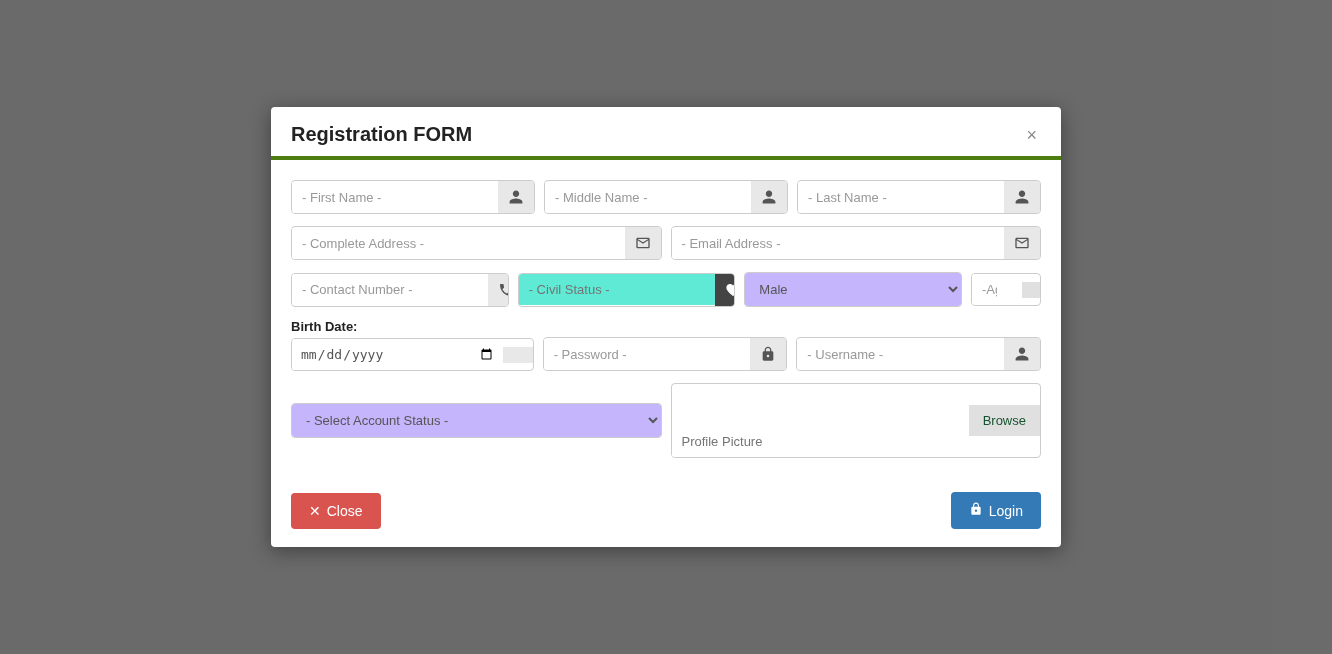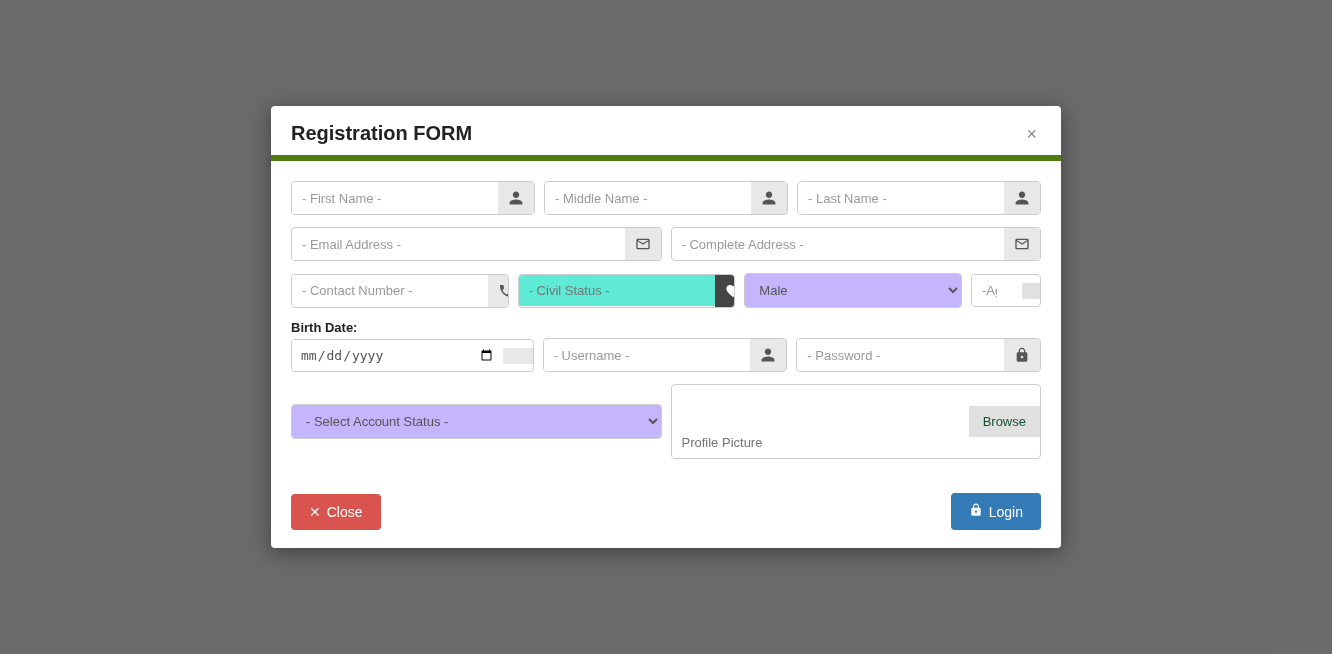--- a/index.html
+++ b/index.html
@@ -23,21 +23,21 @@
     }
     .modal {
       background: #fff;
       border-radius: 4px;
       width: 790px;
       padding: 0;
       box-shadow: 0 4px 20px rgba(0,0,0,0.4);
     }
     .modal-header {
       padding: 16px 20px 10px 20px;
-      border-bottom: 6px solid #4d7c0f;
+      border-bottom: 4px solid #4d7c0f;
       display: flex;
       justify-content: space-between;
       align-items: flex-end;
     }
     .modal-title {
       font-size: 20px;
       font-weight: bold;
       color: #222;
     }
     .close-x {
@@ -248,29 +248,29 @@
           <div class="input-icon">
             <svg viewBox="0 0 24 24">
                 <path d="M12 12c2.7 0 4.8-2.1 4.8-4.8S14.7 2.4 12 2.4 7.2 4.5 7.2 7.2 9.3 12 12 12zm0 2.4c-3.2 0-9.6 1.6-9.6 4.8v2.4h19.2v-2.4c0-3.2-6.4-4.8-9.6-4.8z"></path>
               </svg>
           </div>
         </div>
       </div>
 
       <div class="form-row">
         <div class="input-group" style="flex:1.3">
+          <input type="text" placeholder="- Complete Address -" style="">
+          <div class="input-icon">
+            <svg viewBox="0 0 24 24">
+                <path d="M20 4H4c-1.1 0-2 .9-2 2v12c0 1.1.9 2 2 2h16c1.1 0 2-.9 2-2V6c0-1.1-.9-2-2-2zm0 2l-8 5-8-5h16zm0 12H4V8l8 5 8-5v10z"></path>
+              </svg>
+          </div>
+        </div>
+        <div class="input-group" style="flex:1.3">
           <input type="email" placeholder="- Email Address -" style="">
-          <div class="input-icon">
-            <svg viewBox="0 0 24 24">
-                <path d="M20 4H4c-1.1 0-2 .9-2 2v12c0 1.1.9 2 2 2h16c1.1 0 2-.9 2-2V6c0-1.1-.9-2-2-2zm0 2l-8 5-8-5h16zm0 12H4V8l8 5 8-5v10z"></path>
-              </svg>
-          </div>
-        </div>
-        <div class="input-group" style="flex:1.3">
-          <input type="text" placeholder="- Complete Address -" style="">
           <div class="input-icon">
             <svg viewBox="0 0 24 24">
                 <path d="M20 4H4c-1.1 0-2 .9-2 2v12c0 1.1.9 2 2 2h16c1.1 0 2-.9 2-2V6c0-1.1-.9-2-2-2zm0 2l-8 5-8-5h16zm0 12H4V8l8 5 8-5v10z"></path>
               </svg>
           </div>
         </div>
       </div>
 
       <div class="form-row">
         <div class="input-group">
@@ -304,32 +304,32 @@
 
       <div class="form-row" style="align-items:flex-end;">
         <div style="flex:1.1; display:flex; flex-direction:column;">
           <div class="birth-date-label">Birth Date:</div>
           <div style="display:flex; align-items:center; border:1px solid #ccc; border-radius:4px; overflow:hidden;">
             <input type="date" style="flex: 1 1 0%; border: none; outline: none; padding: 7px 8px; font-size: 13px; color: rgb(85, 85, 85); background: rgb(255, 255, 255);">
             <div class="birth-date-extra"></div>
           </div>
         </div>
         <div class="input-group" style="flex:1.1">
+          <input type="password" placeholder="- Password -" style="">
+          <div class="input-icon">
+            <svg viewBox="0 0 24 24">
+                <path d="M18 8h-1V6c0-2.76-2.24-5-5-5S7 3.24 7 6v2H6c-1.1 0-2 .9-2 2v10c0 1.1.9 2 2 2h12c1.1 0 2-.9 2-2V10c0-1.1-.9-2-2-2zm-6 9c-1.1 0-2-.9-2-2s.9-2 2-2 2 .9 2 2-.9 2-2 2zm3.1-9H8.9V6c0-1.71 1.39-3.1 3.1-3.1 1.71 0 3.1 1.39 3.1 3.1v2z"></path>
+              </svg>
+          </div>
+        </div>
+        <div class="input-group" style="flex:1.1">
           <input type="text" placeholder="- Username -" style="">
           <div class="input-icon">
             <svg viewBox="0 0 24 24">
                 <path d="M12 12c2.7 0 4.8-2.1 4.8-4.8S14.7 2.4 12 2.4 7.2 4.5 7.2 7.2 9.3 12 12 12zm0 2.4c-3.2 0-9.6 1.6-9.6 4.8v2.4h19.2v-2.4c0-3.2-6.4-4.8-9.6-4.8z"></path>
-              </svg>
-          </div>
-        </div>
-        <div class="input-group" style="flex:1.1">
-          <input type="password" placeholder="- Password -" style="">
-          <div class="input-icon">
-            <svg viewBox="0 0 24 24">
-                <path d="M18 8h-1V6c0-2.76-2.24-5-5-5S7 3.24 7 6v2H6c-1.1 0-2 .9-2 2v10c0 1.1.9 2 2 2h12c1.1 0 2-.9 2-2V10c0-1.1-.9-2-2-2zm-6 9c-1.1 0-2-.9-2-2s.9-2 2-2 2 .9 2 2-.9 2-2 2zm3.1-9H8.9V6c0-1.71 1.39-3.1 3.1-3.1 1.71 0 3.1 1.39 3.1 3.1v2z"></path>
               </svg>
           </div>
         </div>
       </div>
 
       <div class="form-row">
         <div class="select-group" style="flex:1">
           <select>
             <option>- Select Account Status -</option>
             <option>Active</option>

